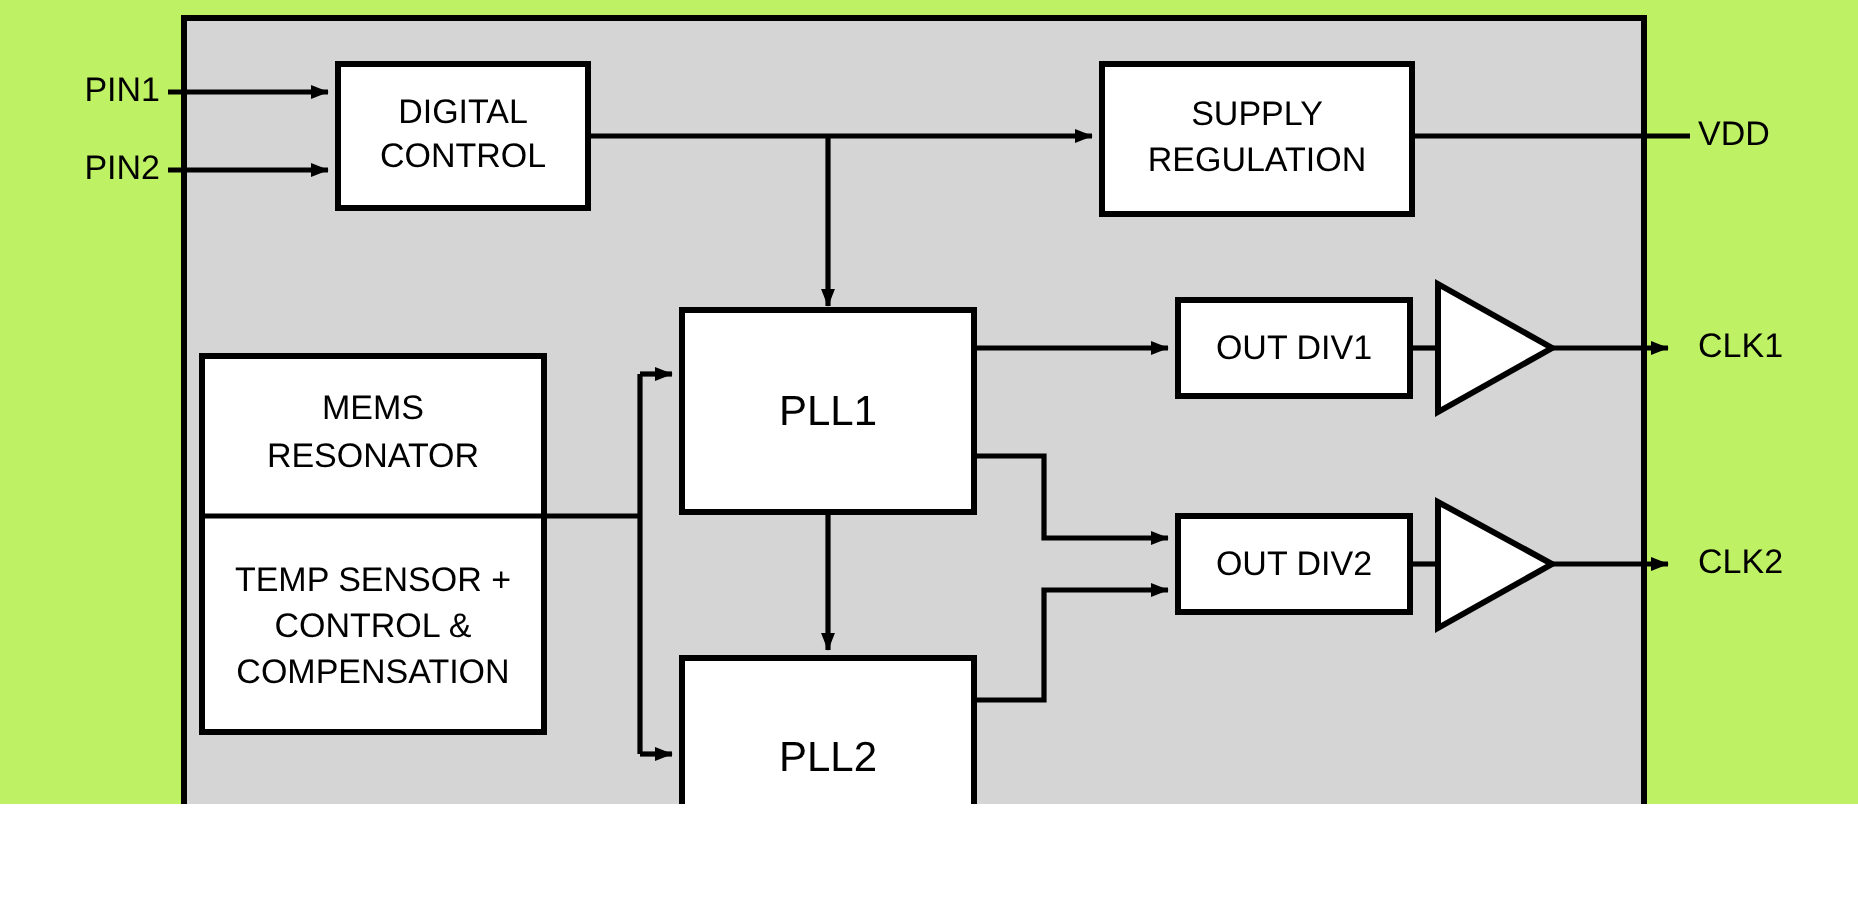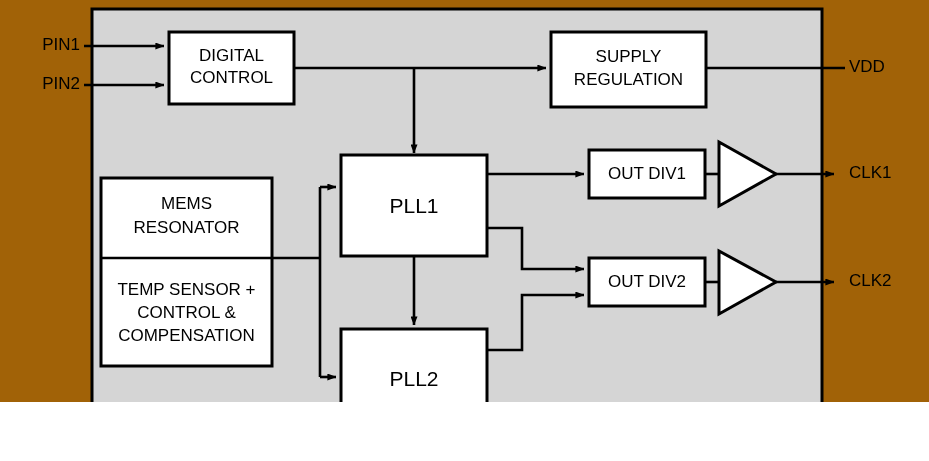--- a/index.html
+++ b/index.html
@@ -7,21 +7,21 @@
     padding: 0;
     background: #ffffff;
   }
   body {
     font-family: "Liberation Sans", sans-serif;
   }
   #diagram-root {
     position: relative;
     width: 929px;
     height: 402px;
-    background: #a16207;
+    background: #bef264;
     overflow: hidden;
   }
   #diagram-svg {
     position: absolute;
     left: 0;
     top: 0;
     width: 929px;
     height: 461px;
   }
   .blk-rect {

